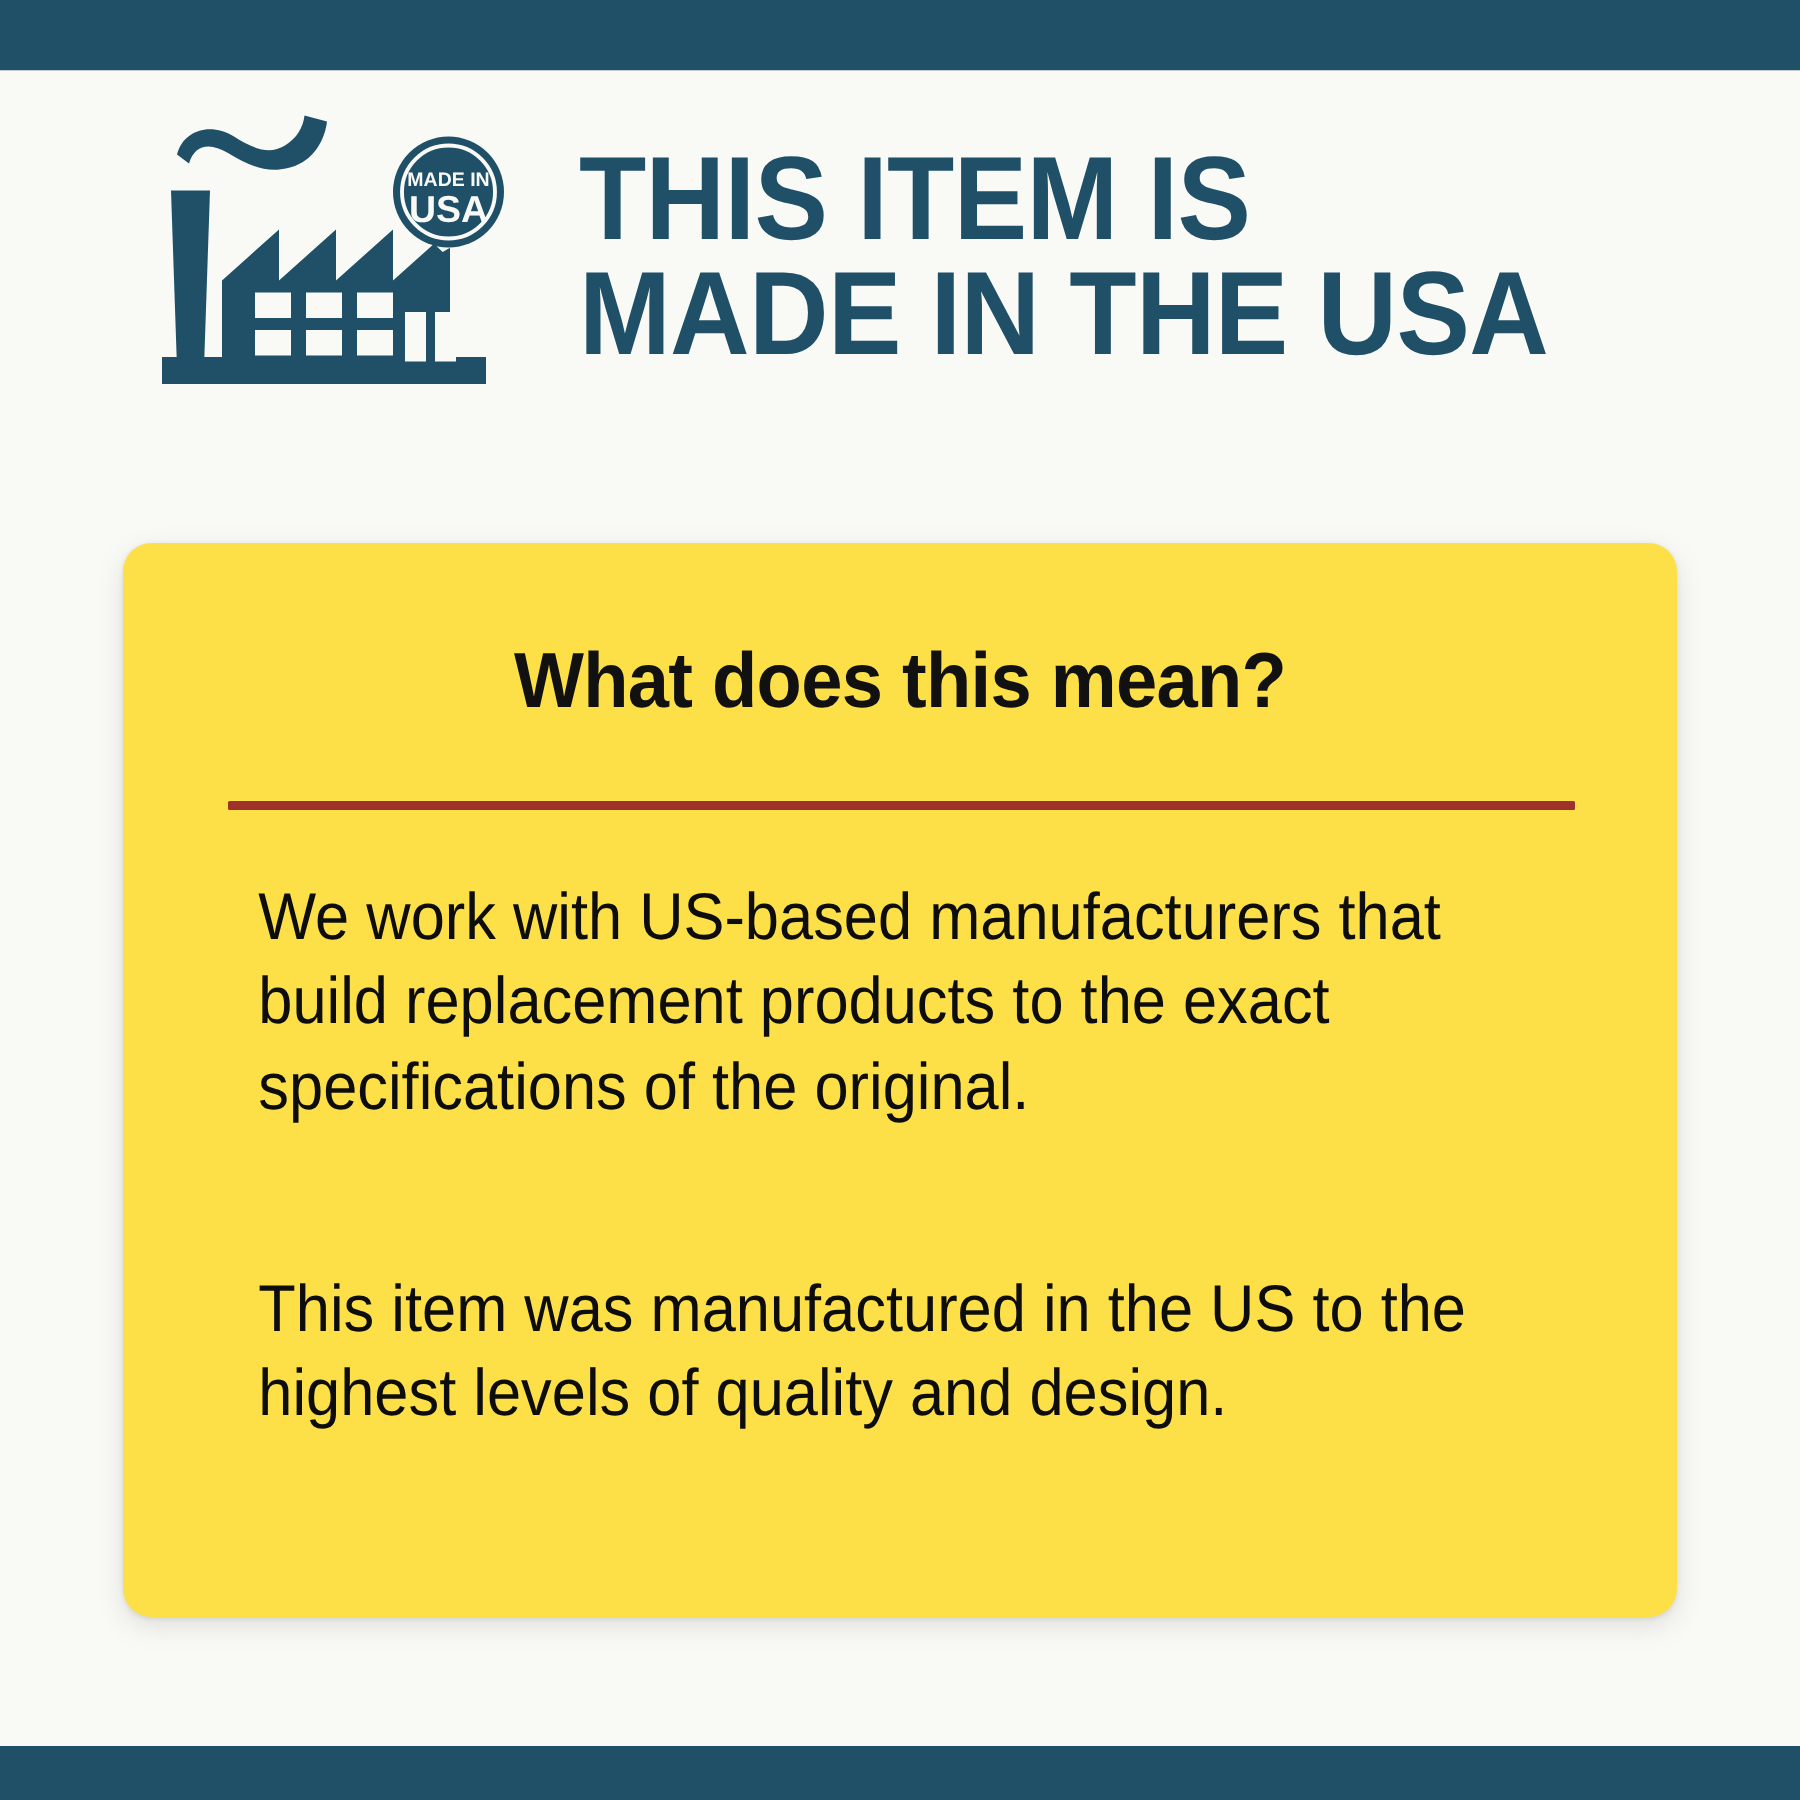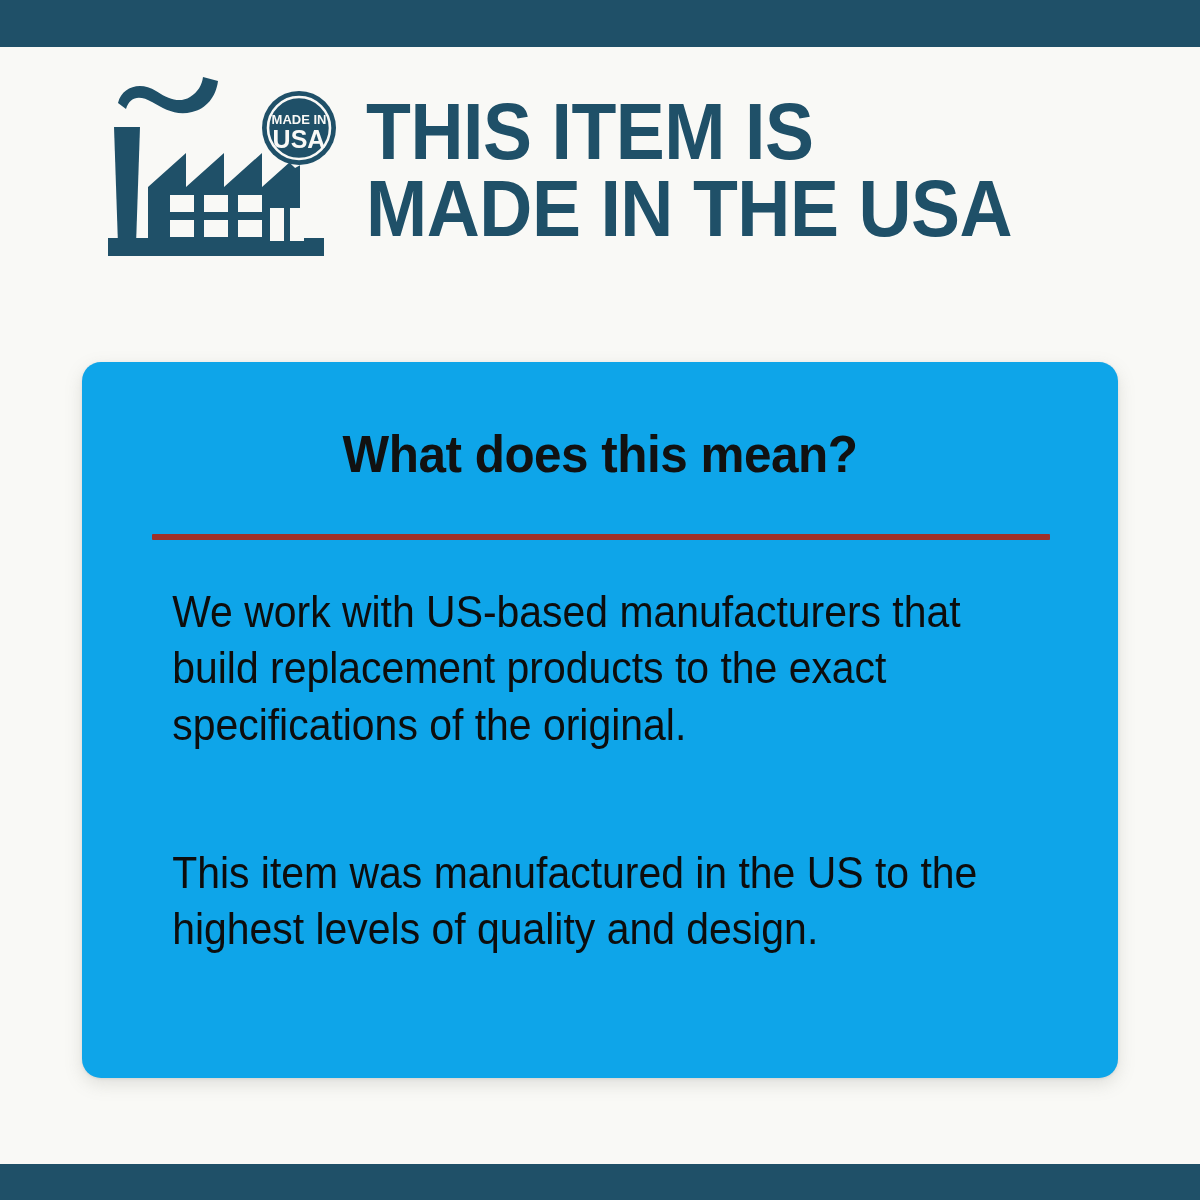--- a/index.html
+++ b/index.html
@@ -46,20 +46,21 @@
     position: absolute;
     left: 0;
     top: 55px;
     width: 1200px;
     height: 230px;
     display: flex;
     align-items: center;
     justify-content: flex-start;
     padding-left: 100px;
     box-sizing: border-box;
+    gap: 20px;
   }
   .brand-mark {
     width: 240px;
     height: 190px;
     flex: 0 0 auto;
     position: relative;
   }
   .brand-mark svg {
     display: block;
     width: 240px;
@@ -80,21 +81,21 @@
     display: block;
   }
 
   
   .card {
     position: absolute;
     left: 82px;
     top: 362px;
     width: 1036px;
     height: 716px;
-    background: #0ea5e9;
+    background: #fde047;
     border-radius: 19px;
     box-shadow: 0 6px 18px rgba(120,120,110,0.20),
                 0 1px 3px rgba(120,120,110,0.16);
     box-sizing: border-box;
   }
 
   .card-title {
     position: absolute;
     left: 0;
     top: 62px;

